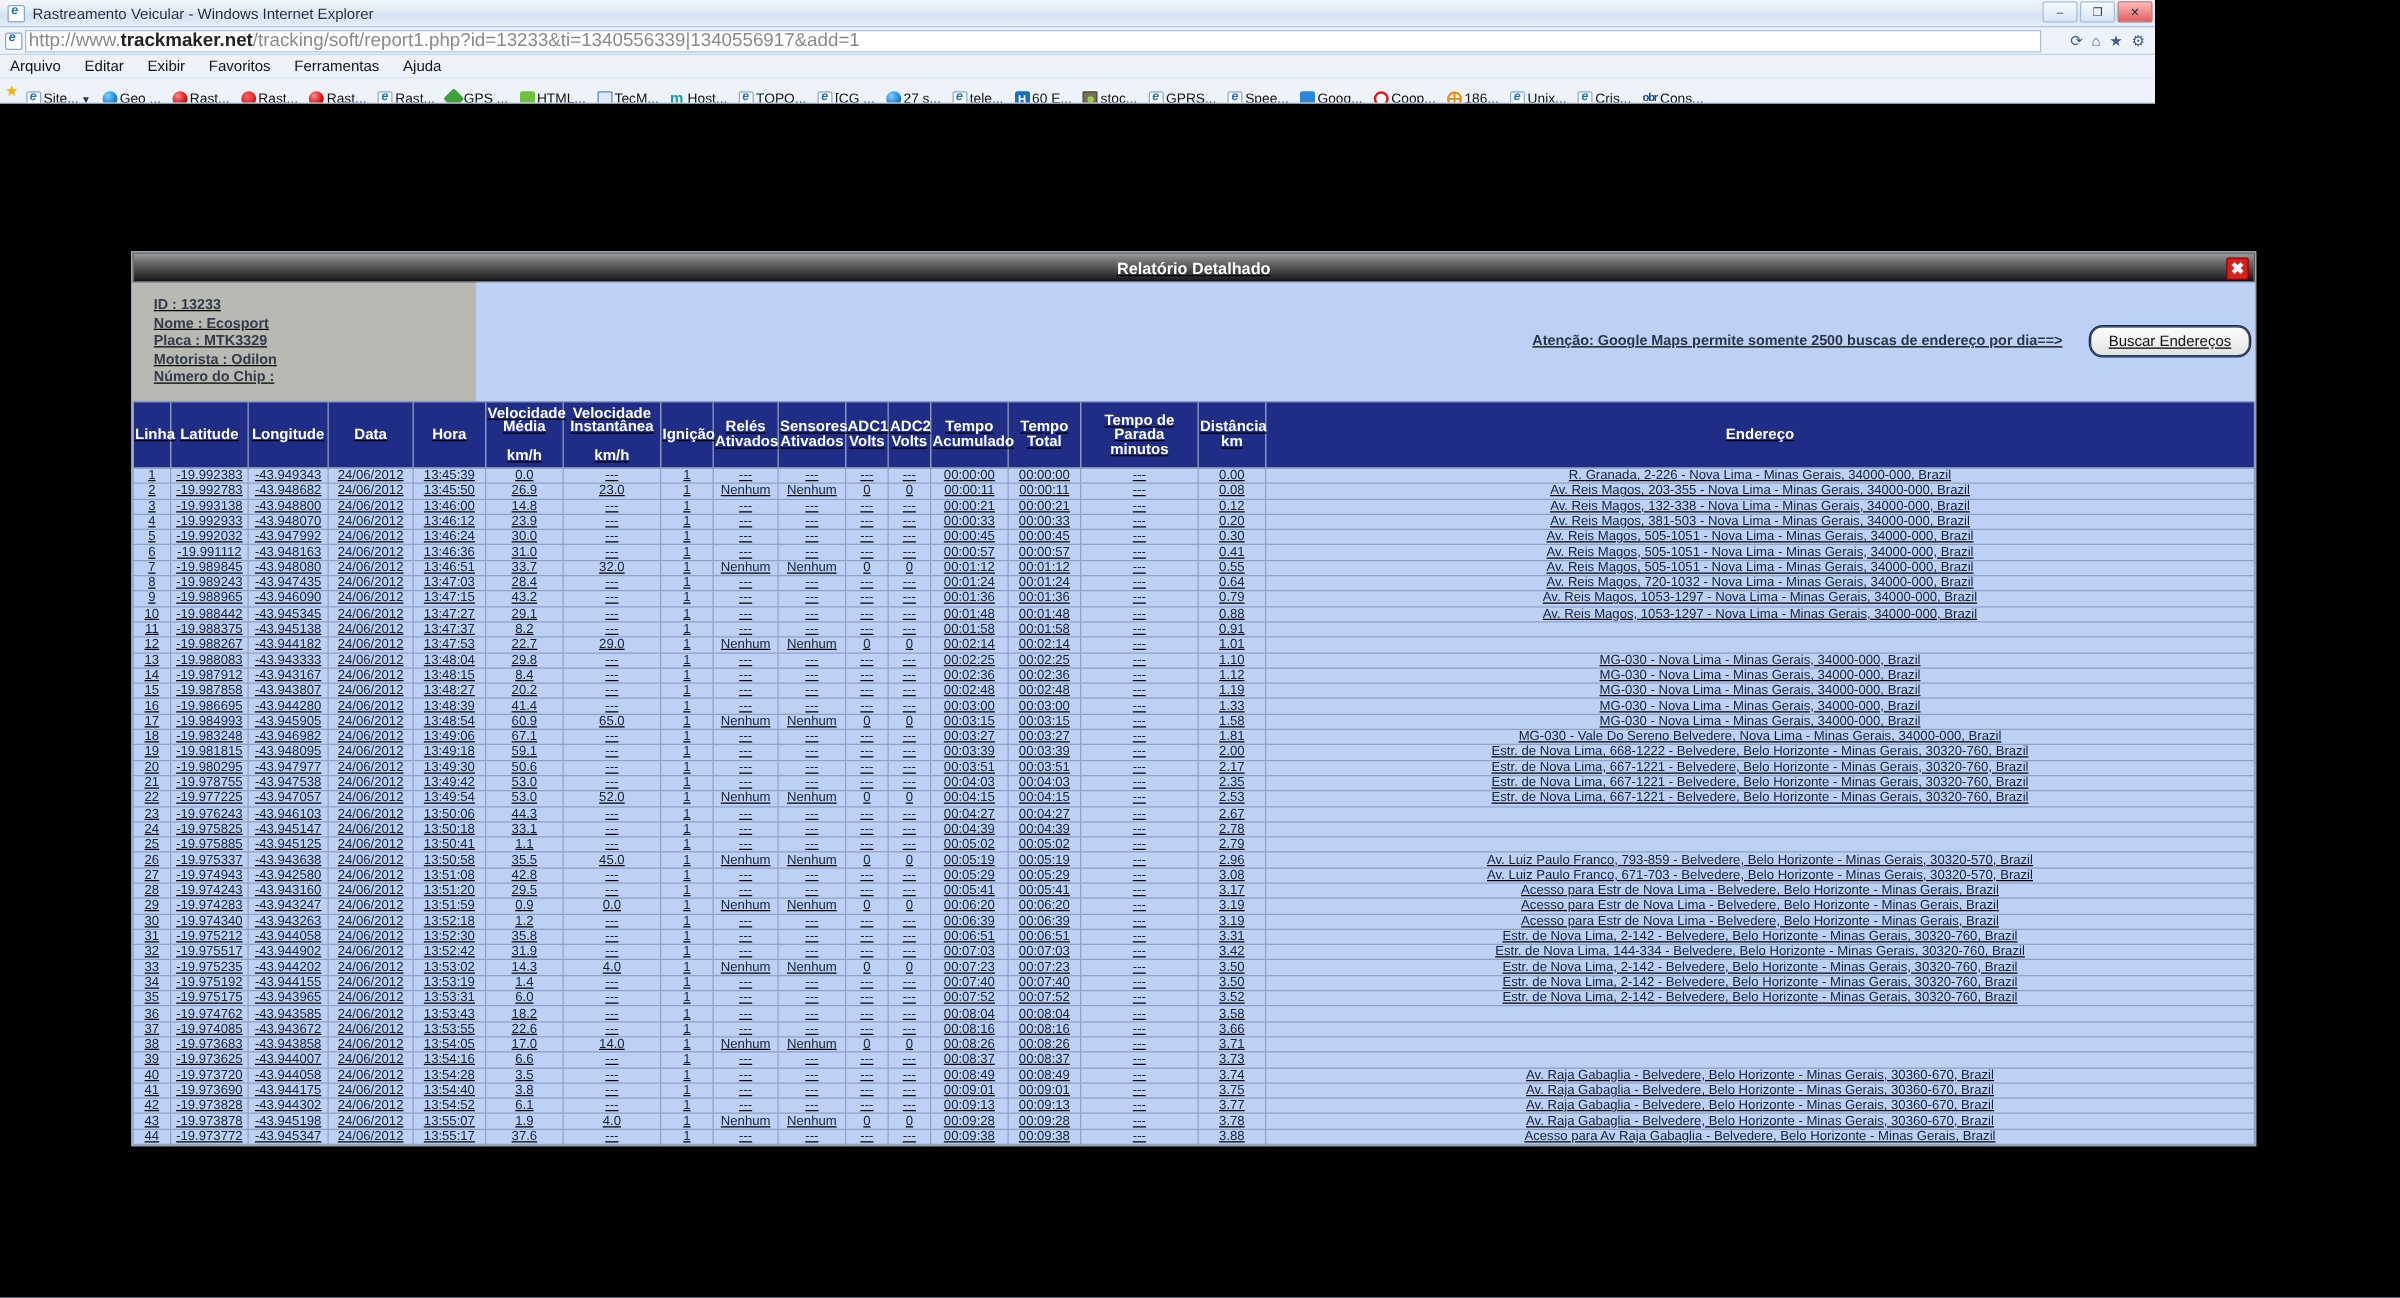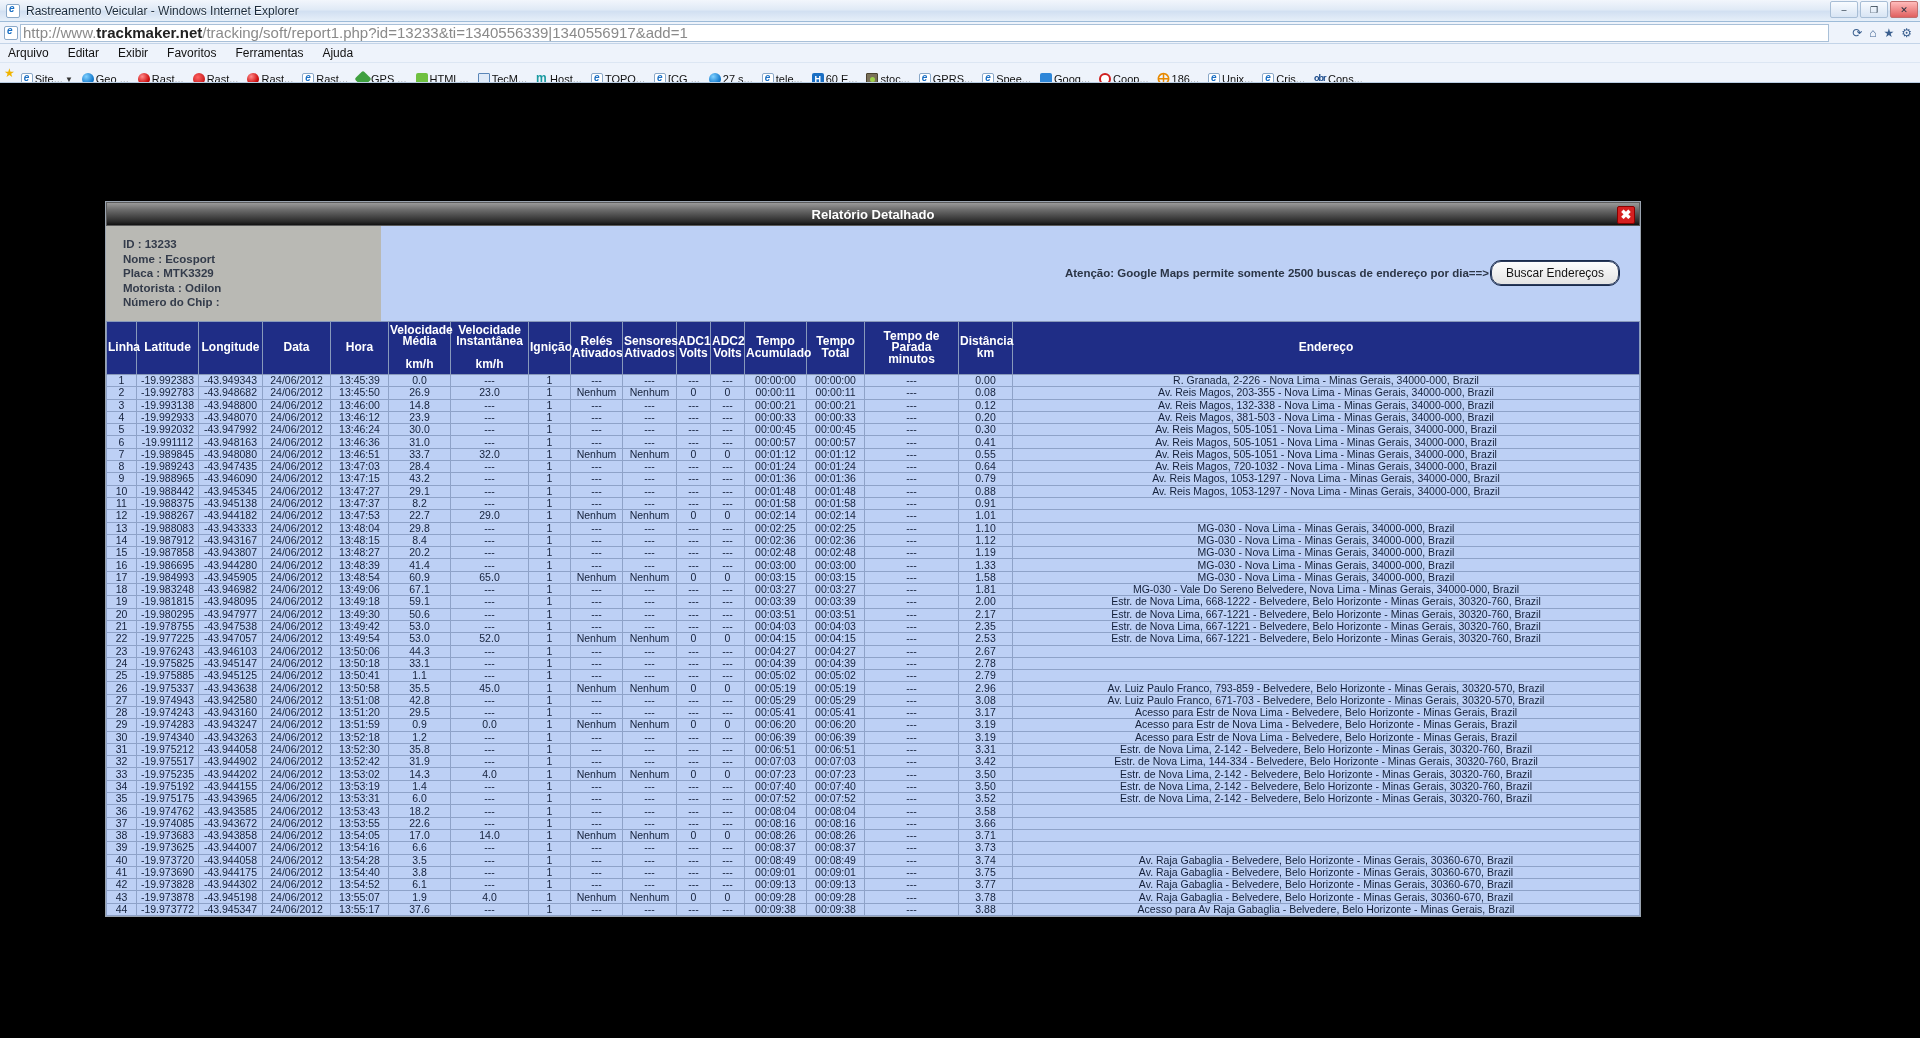--- a/index.html
+++ b/index.html
@@ -5,21 +5,21 @@
   * { box-sizing: border-box; }
   html, body { margin:0; padding:0; }
   body {
     width:1920px; height:1038px;
     background:#000;
     font-family:"Liberation Sans", sans-serif;
     overflow:hidden;
   }
 
   
-  .ie-window { width:1920px; background:#e8eef8; }
+  .ie-window { width:1724px; background:#e8eef8; }
   .titlebar {
     height:22px;
     background:linear-gradient(to bottom,#f2f6fc 0%,#e0eaf6 45%,#d2e0f2 55%,#e6eff9 100%);
     border-bottom:1px solid #9dbbd8;
     display:flex; align-items:center; position:relative;
   }
   .titlebar .ie-logo { margin-left:6px; margin-right:6px; }
   .titlebar .title-text {
     font-size:12px; color:#1a2a3a; font-weight:400;
     text-shadow:0 1px 0 #fff;
@@ -84,23 +84,24 @@
   .ic-orange { color:#e88a00; font-size:12px; font-weight:bold; line-height:11px;}
   .ic-obr { font-size:9px; color:#1a4a8a; font-weight:bold; letter-spacing:-1px; }
   .caret { font-size:8px; color:#333; }
 
   
   .page {
     width:1920px; height:935px; background:#000; position:relative;
   }
   .report {
     position:absolute; left:105px; top:118px;
-    width:1536px;
+    width:1700px;
     border:1px solid #9aa4b0;
     background:#b8c6dd;
+    text-decoration:underline;
   }
   .report-title {
     height:24px;
     background:linear-gradient(to bottom,#9a9a9a 0%,#6d6d6d 30%,#2a2a2a 85%,#111 100%);
     color:#fff; font-size:13px; font-weight:bold;
     display:flex; align-items:center; justify-content:center;
     position:relative; border:1px solid #5b5b5b;
   }
   .close-x {
     position:absolute; right:4px; top:3px;
@@ -111,21 +112,21 @@
   }
   .info-strip { display:flex; background:#bdd0f5; }
   .info-left {
     width:275px; background:#b9b9b4; color:#333b4a;
     font-size:11.5px; font-weight:bold; line-height:14.6px;
     padding:11px 0 11px 17px;
   }
   .info-right {
     flex:1; background:#bdd0f5; position:relative;
     display:flex; align-items:center; justify-content:flex-end;
-    padding-right:21px; gap:2px;
+    padding-right:4px; gap:22px;
   }
   .warn-text { font-size:11.5px; font-weight:bold; color:#2b3546; }
   .btn-buscar {
     background:linear-gradient(to bottom,#fdfdfd,#e3e3e3);
     border:1px solid #2a3a5a; outline:1px solid #1a2a4a;
     font-size:12px; color:#111; font-weight:normal;
     padding:4px 14px; border-radius:10px;
   }
 
   table.grid { border-collapse:collapse; width:100%; background:#bdd0f5; table-layout:fixed; }

